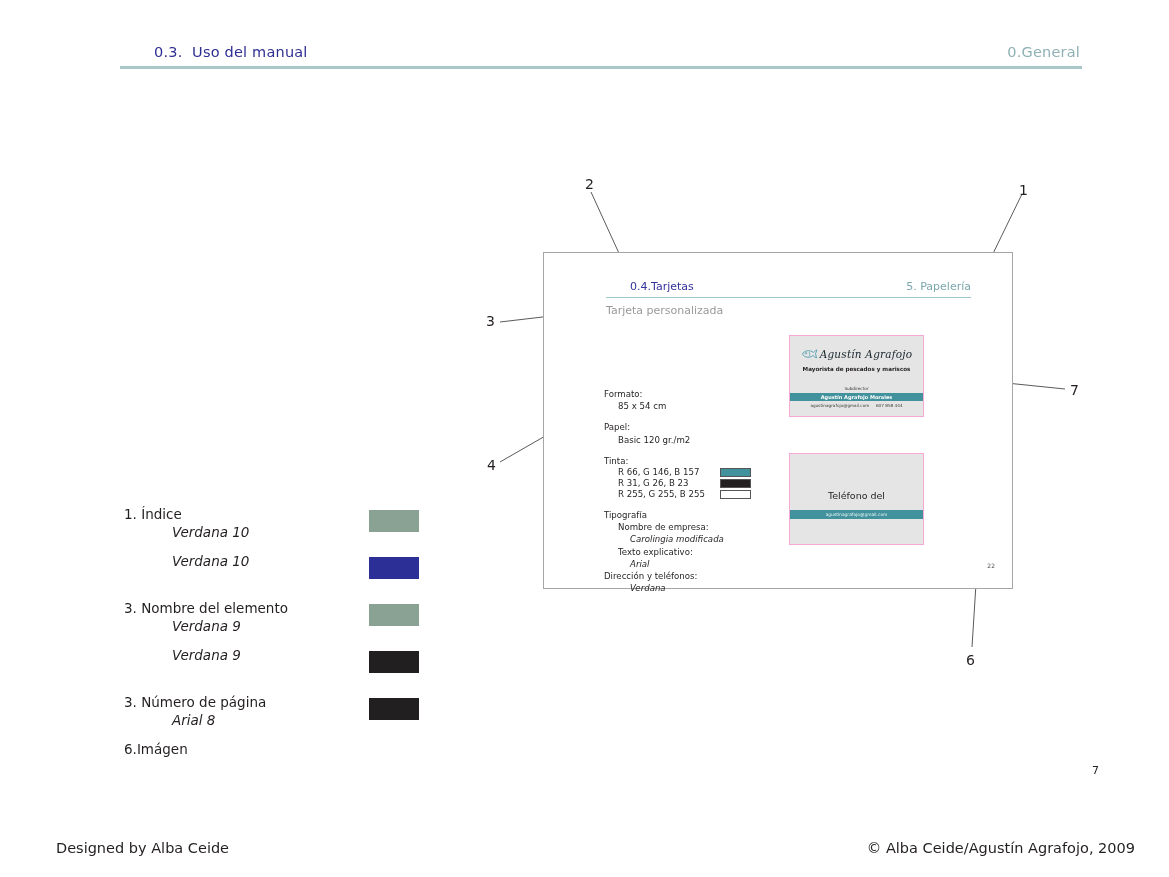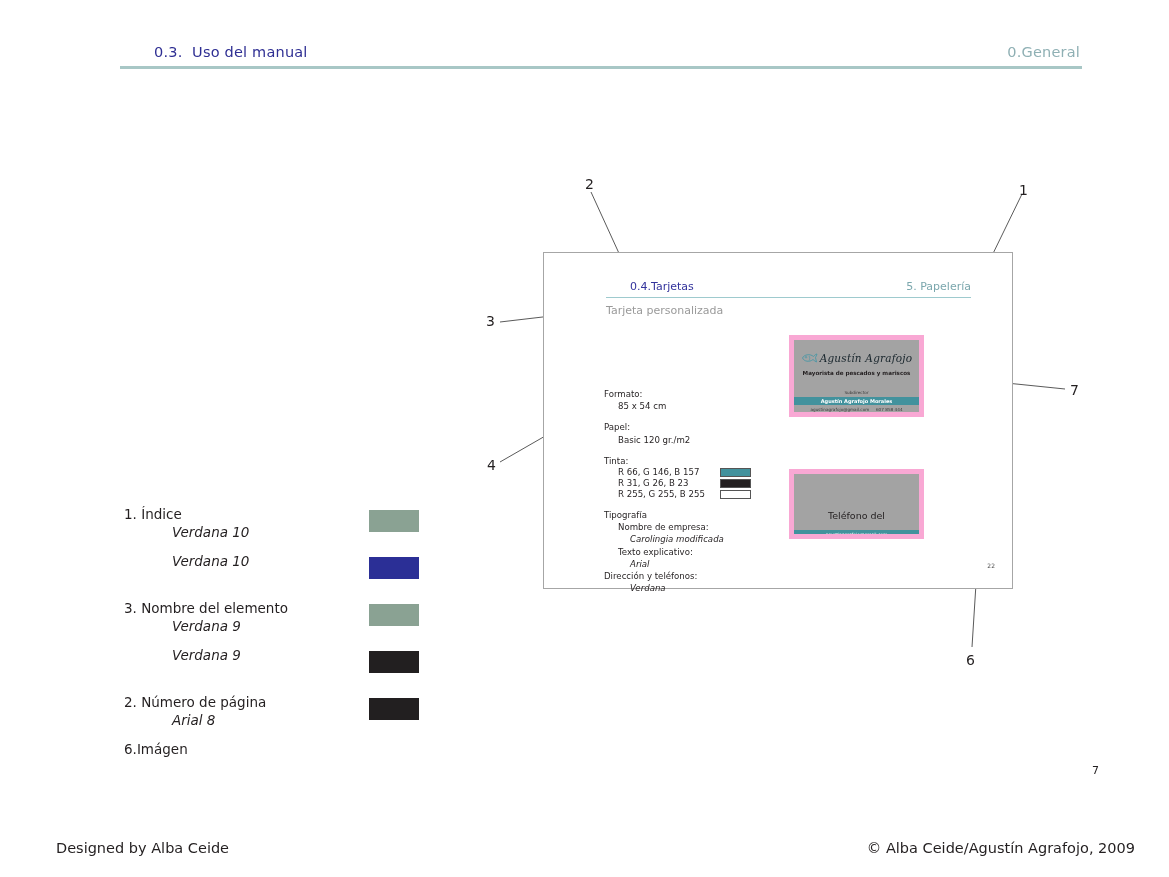--- a/index.html
+++ b/index.html
@@ -187,27 +187,27 @@
   .ink-chip {
     width: 31px;
     height: 8.5px;
     border: 1px solid #555;
     box-sizing: border-box;
   }
 
   
   .card {
     position: absolute;
-    background: #a3a3a3;
-    border: 5px solid #f9a8d4;
+    background: #e5e5e5;
+    border: 1px solid #f9a8d4;
     box-sizing: border-box;
     overflow: hidden;
   }
   .card-a { left: 245px; top: 82px; width: 135px; height: 82px; }
-  .card-b { left: 245px; top: 216px; width: 135px; height: 70px; padding-left: 28px; }
+  .card-b { left: 245px; top: 200px; width: 135px; height: 92px; padding-left: 28px; }
 
   .logo-line {
     position: absolute;
     left: 0; right: 0;
     top: 12px;
     display: flex;
     align-items: center;
     justify-content: center;
     gap: 2px;
   }
@@ -366,21 +366,21 @@
     <div class="legend-sub">Verdana 9</div>
     <div class="legend-swatch" style="background:#8aa293;"></div>
   </div>
 
   <div class="legend-row">
     <div class="legend-sub">Verdana 9</div>
     <div class="legend-swatch" style="background:#221f20;"></div>
   </div>
 
   <div class="legend-row">
-    <div class="legend-title">2. Número de página</div>
+    <div class="legend-title">3. Número de página</div>
     <div class="legend-sub">Arial 8</div>
     <div class="legend-swatch" style="background:#221f20;"></div>
   </div>
 
   <div class="legend-row last">
     <div class="legend-title">6.Imágen</div>
   </div>
 </div>
 
 <div class="mockup">

